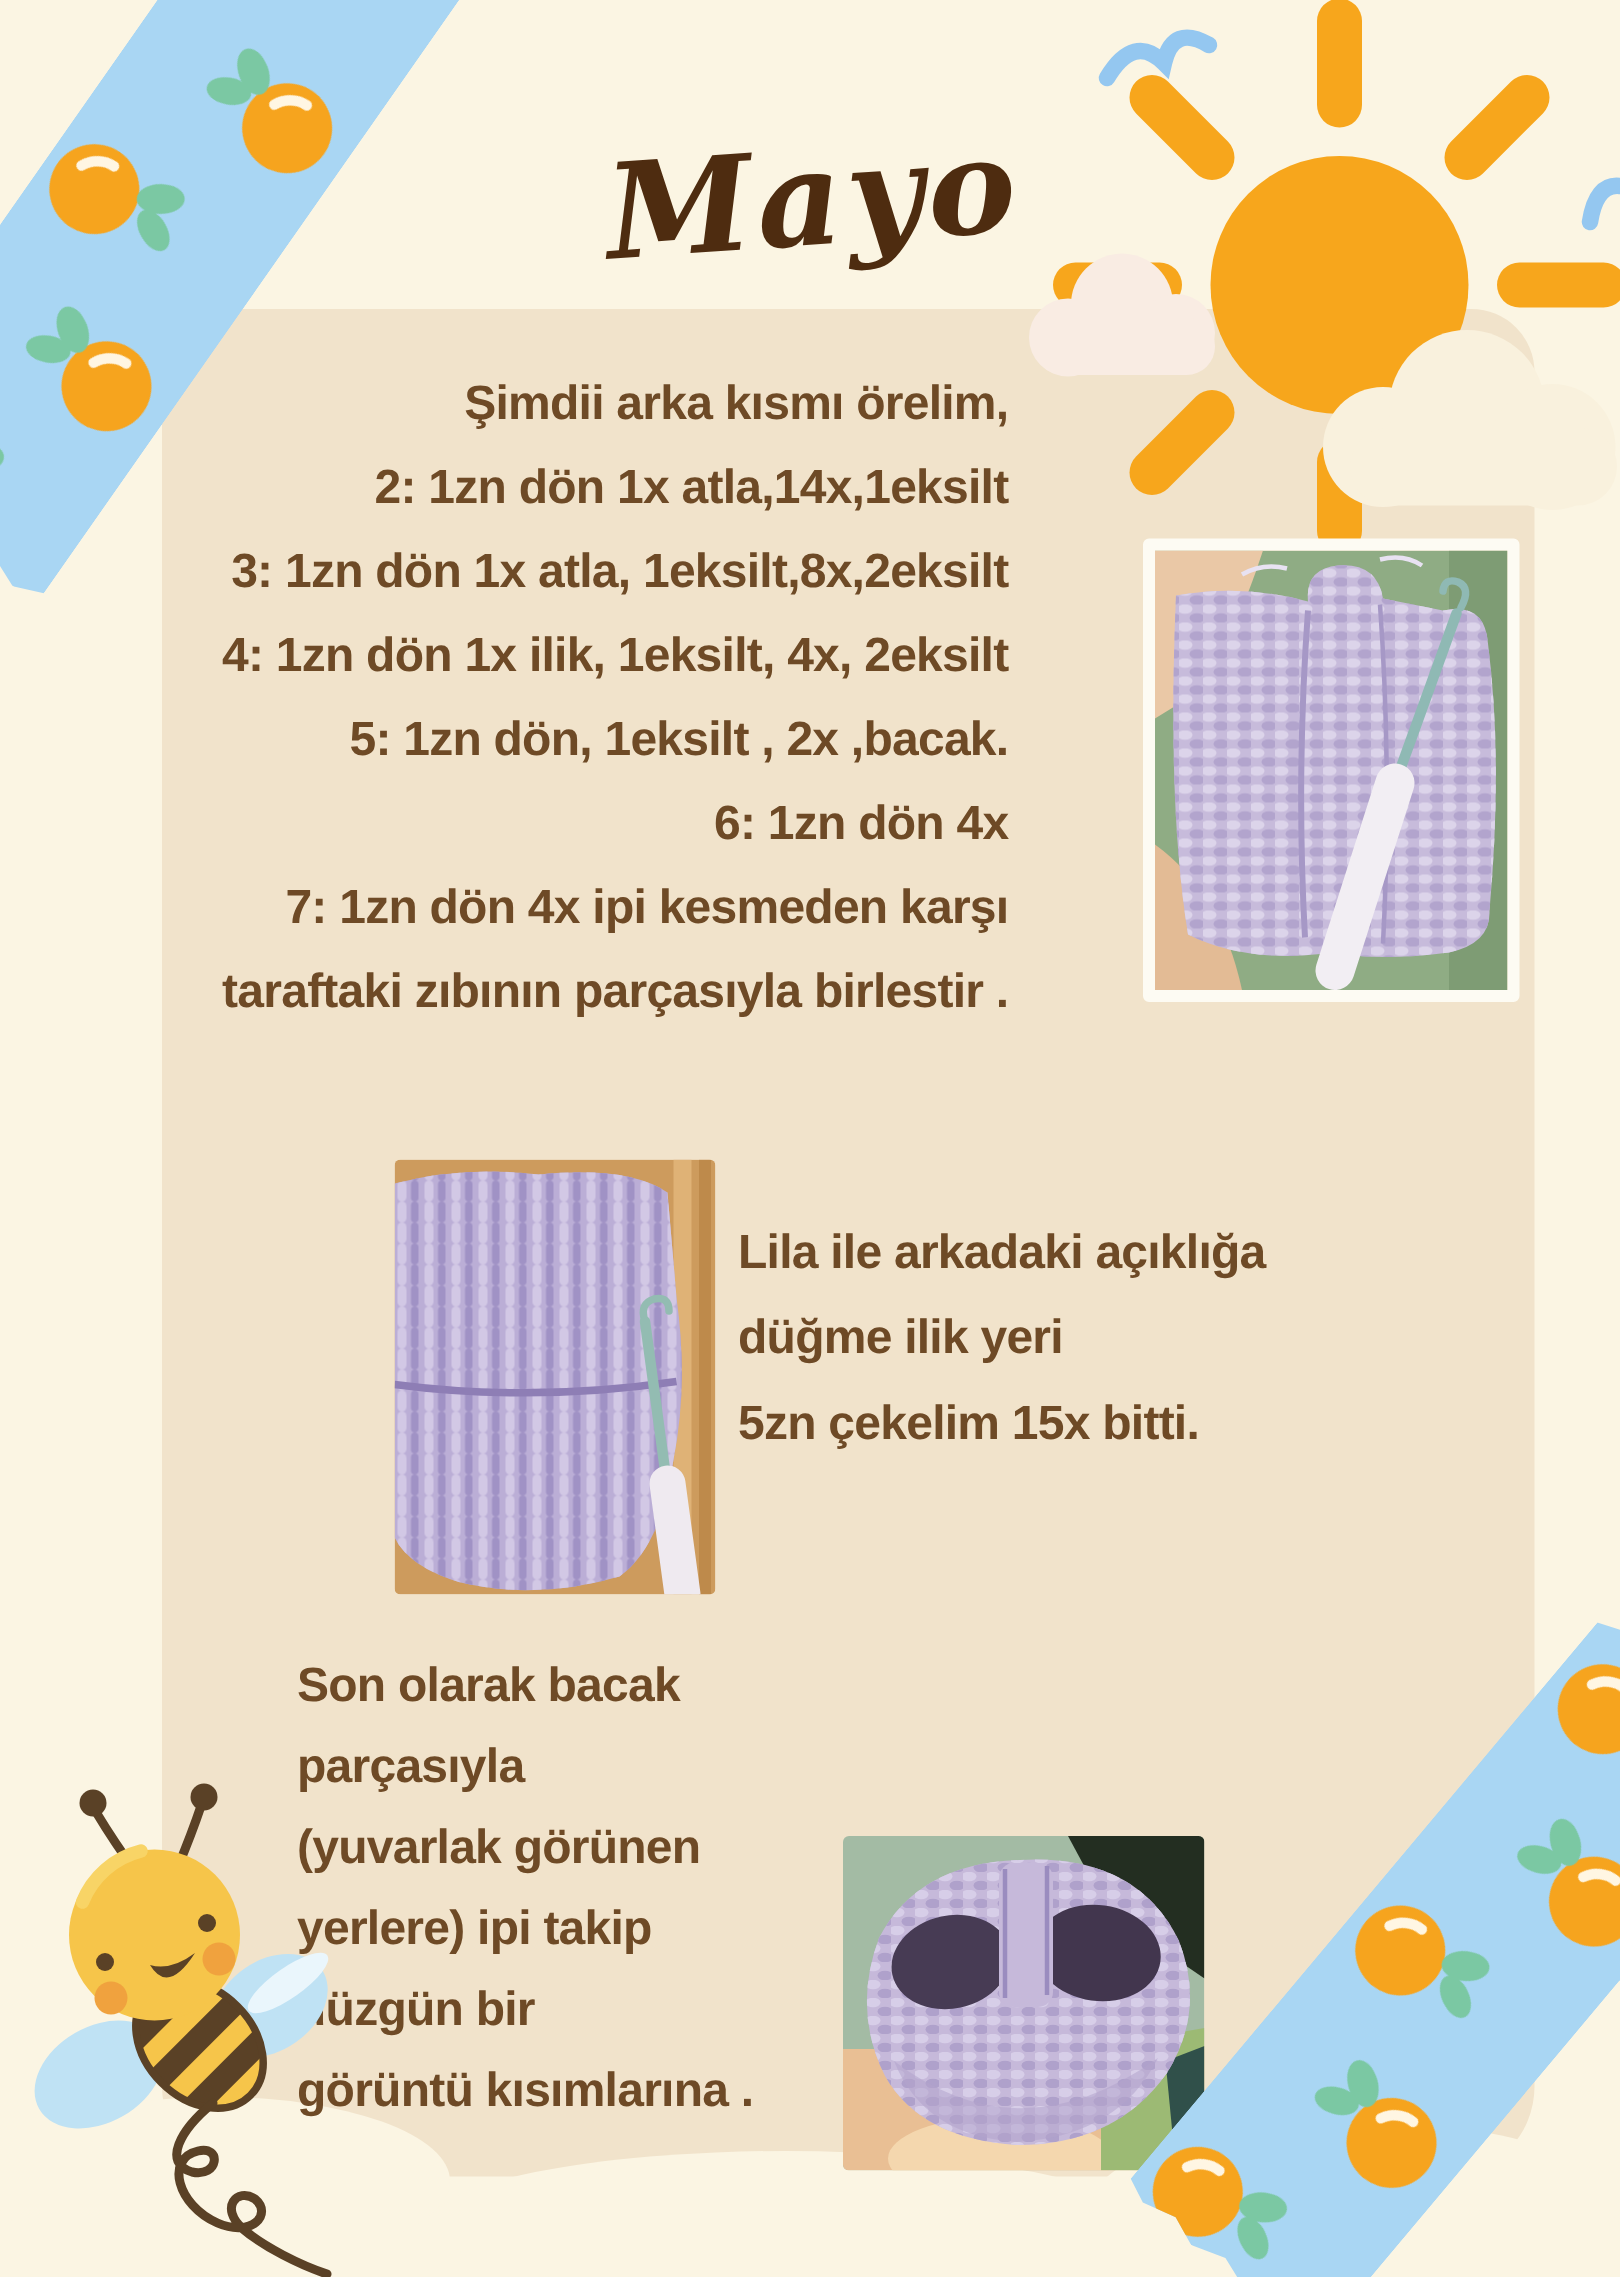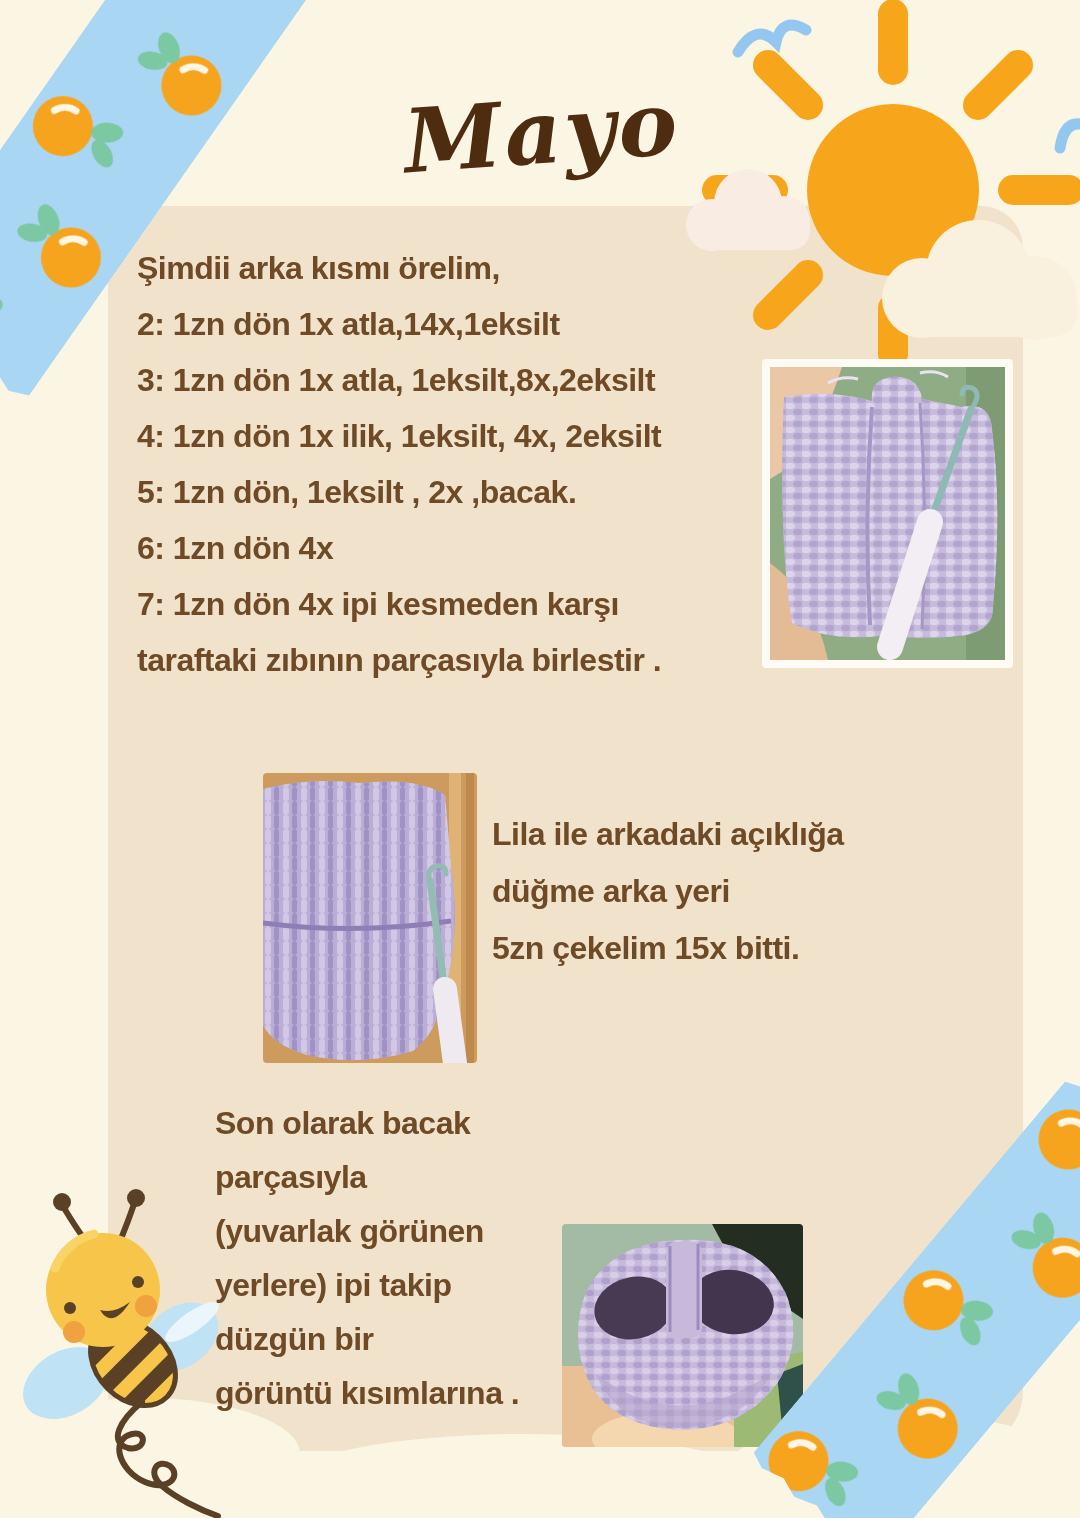--- a/index.html
+++ b/index.html
@@ -16,23 +16,23 @@
 
   
   .title{position:absolute;left:352px;top:84px;width:380px;margin:0;
          font-family:"DejaVu Serif",serif;font-style:italic;font-weight:bold;
          font-size:88px;line-height:1.1;color:#4E2C10;letter-spacing:3px;
          transform:rotate(-4deg);text-align:center;}
 
   
   .text-block{position:absolute;color:#6E4A26;font-weight:bold;
               font-size:32px;letter-spacing:-0.5px;white-space:nowrap;}
-  .block-main{left:137px;top:240px;line-height:56px;}
+  .block-main{left:148px;top:240px;line-height:56px;text-align:right;}
   .block-middle{left:492px;top:806px;line-height:57px;}
-  .block-bottom{left:215px;top:1096px;line-height:54px;}
+  .block-bottom{left:198px;top:1096px;line-height:54px;}
 
   
   .photo{position:absolute;margin:0;border-radius:4px;overflow:hidden;}
   .photo svg{display:block;width:100%;height:100%;}
   .photo1{left:762px;top:359px;width:235px;height:293px;
           border:8px solid #FDFBF3;}
   .photo2{left:263px;top:773px;width:214px;height:290px;}
   .photo3{left:562px;top:1224px;width:241px;height:223px;}
 
   
@@ -144,21 +144,21 @@
       <g>
         <path d="M167,108 q-4,-12 6,-15 q10,-2 10,8" stroke="#93BCB2" stroke-width="5" fill="none" stroke-linecap="round"></path>
         <line x1="167" y1="108" x2="181" y2="212" stroke="#93BCB2" stroke-width="7" stroke-linecap="round"></line>
         <line x1="182" y1="216" x2="192" y2="290" stroke="#EFEAF0" stroke-width="24" stroke-linecap="round"></line>
       </g>
     </svg>
   </figure>
 
   <div class="text-block block-middle">
     <div>Lila ile arkadaki açıklığa</div>
-    <div>düğme arka yeri</div>
+    <div>düğme ilik yeri</div>
     <div>5zn çekelim 15x bitti.</div>
   </div>
 
   <div class="text-block block-bottom">
     <div>Son olarak bacak</div>
     <div>parçasıyla</div>
     <div>(yuvarlak görünen</div>
     <div>yerlere) ipi takip</div>
     <div>düzgün bir</div>
     <div>görüntü kısımlarına .</div>

